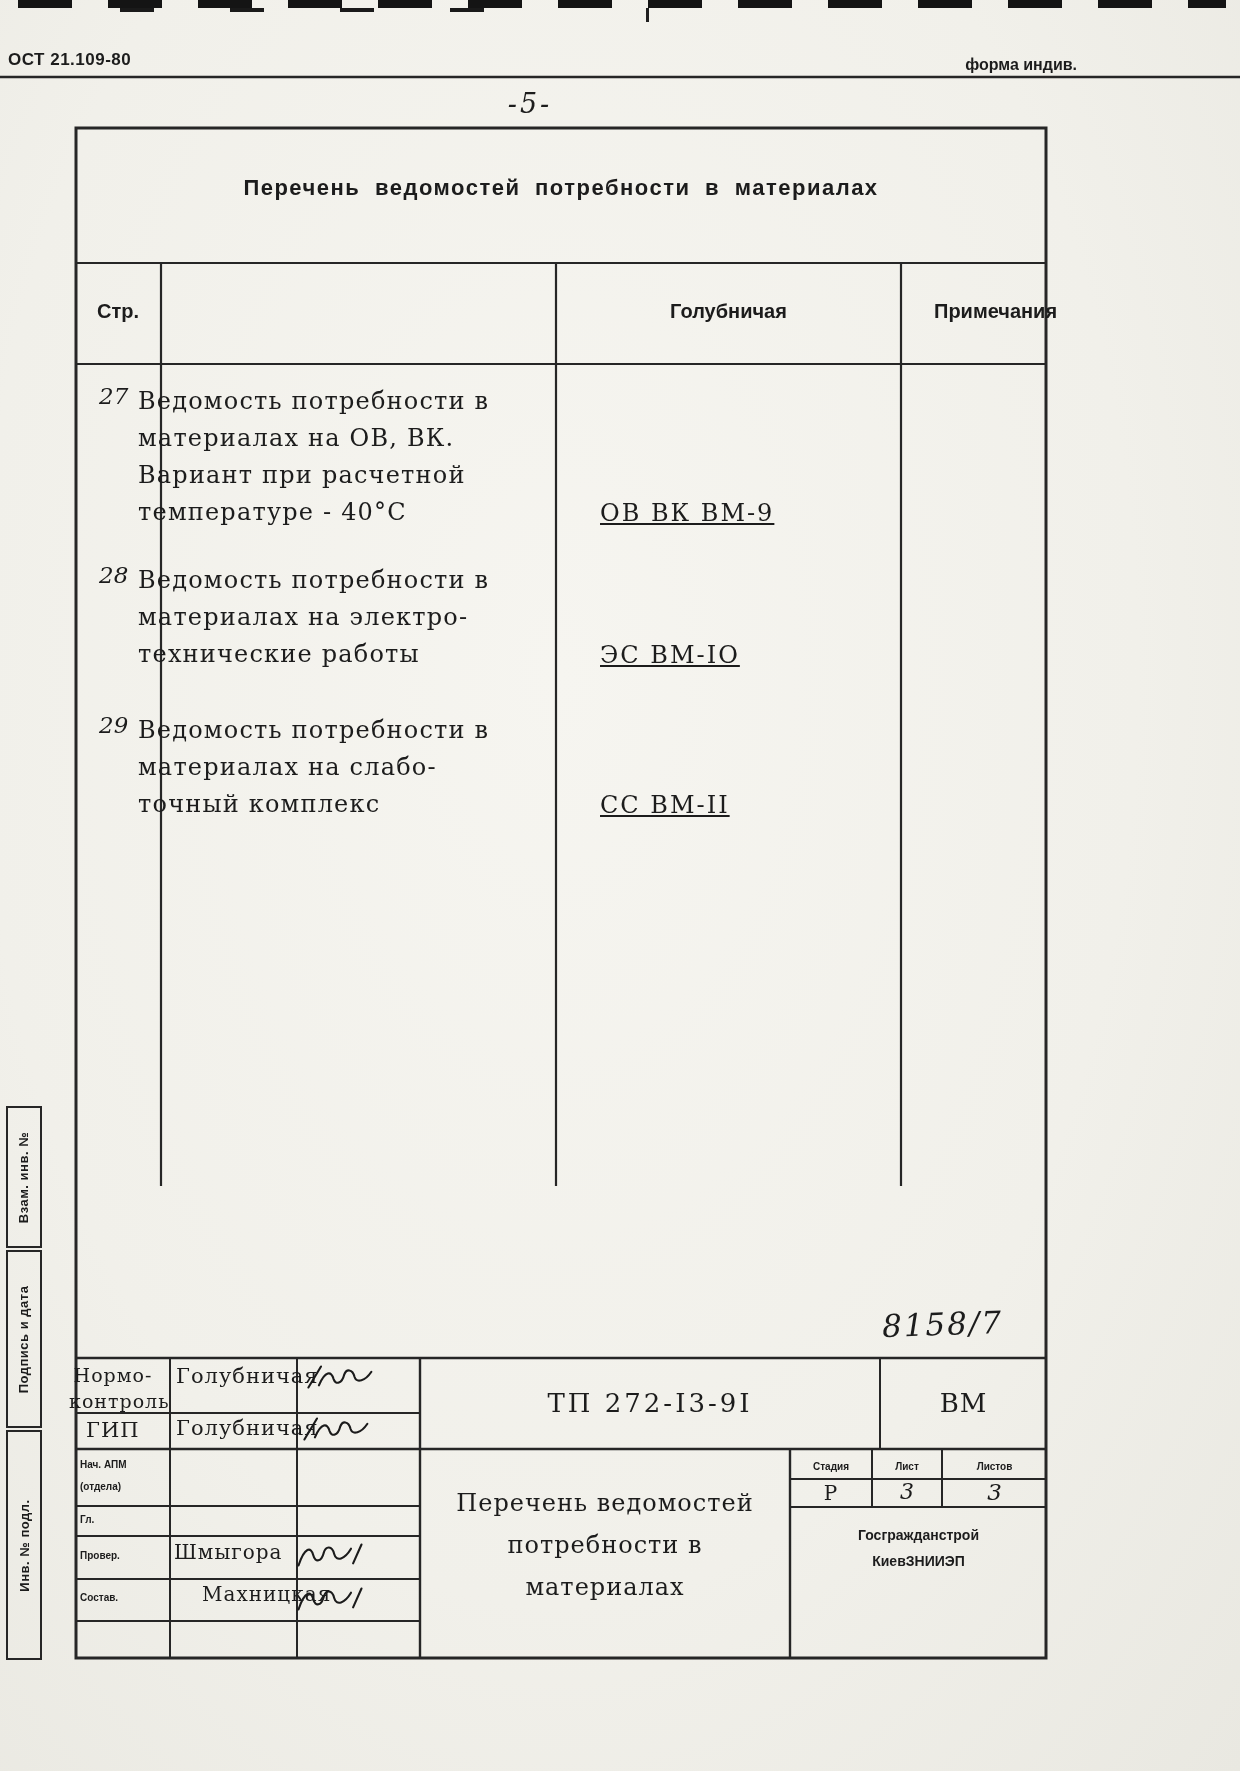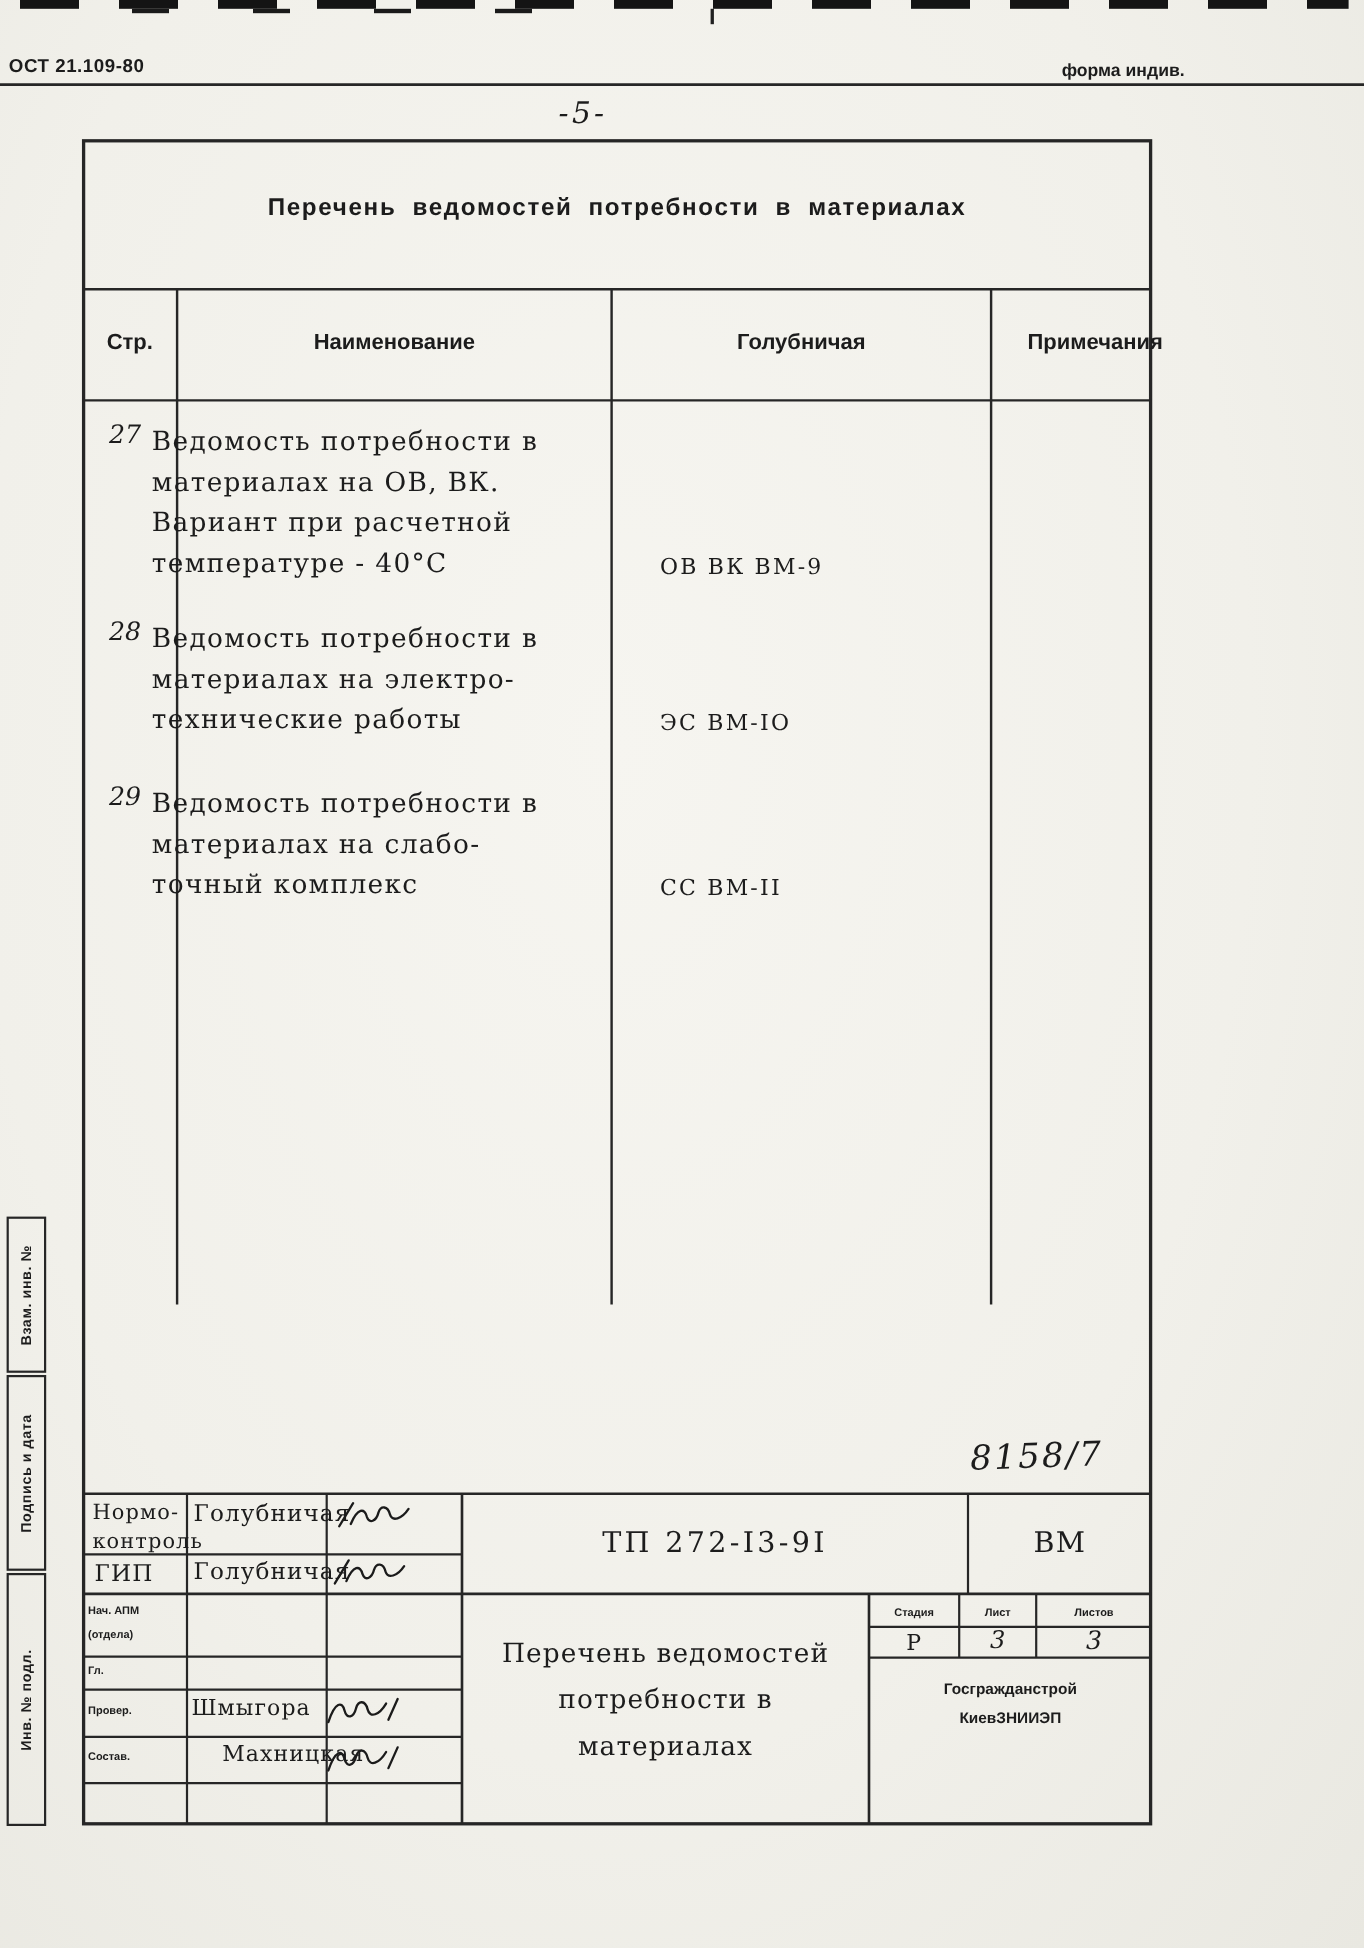--- a/index.html
+++ b/index.html
@@ -36,21 +36,21 @@
 
   .table-title {
     top: 175px; left: 75px; width: 972px;
     font-size: 22px; font-weight: bold; letter-spacing: 1.5px; word-spacing: 7px;
   }
   .th { top: 300px; font-size: 20px; font-weight: bold; }
 
   .trow { position: absolute; left: 75px; width: 825px; }
   .cpage { position: absolute; left: 24px; top: 0; width: 62px; font-size: 23px; }
   .cname { margin-left: 63px; width: 395px; font-size: 24px; line-height: 37px; }
-  .cdes  { position: absolute; left: 525px; bottom: 4px; font-size: 20px; letter-spacing: 2px; }
+  .cdes  { position: absolute; left: 525px; bottom: 4px; font-size: 24px; letter-spacing: 2px; text-decoration: underline; }
 
   .grid { position:absolute; top:0; left:0; width:1240px; height:1771px; pointer-events:none; }
   .grid line, .grid rect { stroke: #262626; }
 
   .stamp-label { font-size: 10px; font-weight: bold; line-height: 22px; }
   .stamp-type  { font-family: "DejaVu Serif", serif; letter-spacing: 1px; }
 
   .sig { position: absolute; width: 105px; height: 30px; }
   .sig path { fill: none; stroke: #1b1b1b; stroke-width: 2; stroke-linecap: round; }
 
@@ -105,21 +105,20 @@
     <line x1="420" y1="1358" x2="420" y2="1658" stroke-width="2.4"></line>
     <line x1="880" y1="1358" x2="880" y2="1449" stroke-width="2"></line>
     <line x1="790" y1="1449" x2="790" y2="1658" stroke-width="2.4"></line>
     <line x1="872" y1="1449" x2="872" y2="1507" stroke-width="2"></line>
     <line x1="942" y1="1449" x2="942" y2="1507" stroke-width="2"></line>
   </svg>
 
   <div class="abs table-title center">Перечень ведомостей потребности в материалах</div>
 
   <div class="abs th center" style="left:75px;width:86px;">Стр.</div>
-  <div class="abs th center" style="left:161px;width:395px;">Наименование</div>
   <div class="abs th center" style="left:556px;width:345px;">Голубничая</div>
   <div class="abs th center" style="left:901px;width:146px;padding-left:33px;">Примечания</div>
 
   <div class="trow" style="top:383px;">
     <div class="cpage hand">27</div>
     <div class="cname type pre">Ведомость потребности в
 материалах на ОВ, ВК.
 Вариант при расчетной
 температуре - 40°С</div>
     <div class="cdes type">ОВ ВК ВМ-9</div>
@@ -144,21 +143,21 @@
   <div class="side-box" style="top:1106px;height:142px;">
     <span>Взам. инв. №</span>
   </div>
   <div class="side-box" style="top:1250px;height:178px;">
     <span>Подпись и дата</span>
   </div>
   <div class="side-box" style="top:1430px;height:230px;">
     <span>Инв. № подл.</span>
   </div>
 
-  <div class="abs stamp-type pre" style="left:84px;top:1362px;width:88px;font-size:19px;line-height:26px;">Нормо-
+  <div class="abs stamp-type pre" style="left:69px;top:1362px;width:88px;font-size:19px;line-height:26px;text-align:center;">Нормо-
 контроль</div>
   <div class="abs stamp-type" style="left:176px;top:1364px;font-size:21px;">Голубничая</div>
   <svg class="sig" style="left:300px;top:1362px;" viewBox="0 0 100 28">
     <path d="M8 24 L20 4 M18 22 C24 8 30 8 32 16 C34 22 40 20 42 12 C44 6 50 6 52 14 C54 20 62 18 68 9"></path>
   </svg>
 
   <div class="abs stamp-type" style="left:86px;top:1418px;font-size:21px;">ГИП</div>
   <div class="abs stamp-type" style="left:176px;top:1416px;font-size:21px;">Голубничая</div>
   <svg class="sig" style="left:296px;top:1414px;" viewBox="0 0 100 28">
     <path d="M8 24 L20 4 M18 22 C24 8 30 8 32 16 C34 22 40 20 42 12 C44 6 50 6 52 14 C54 20 62 18 68 9"></path>

